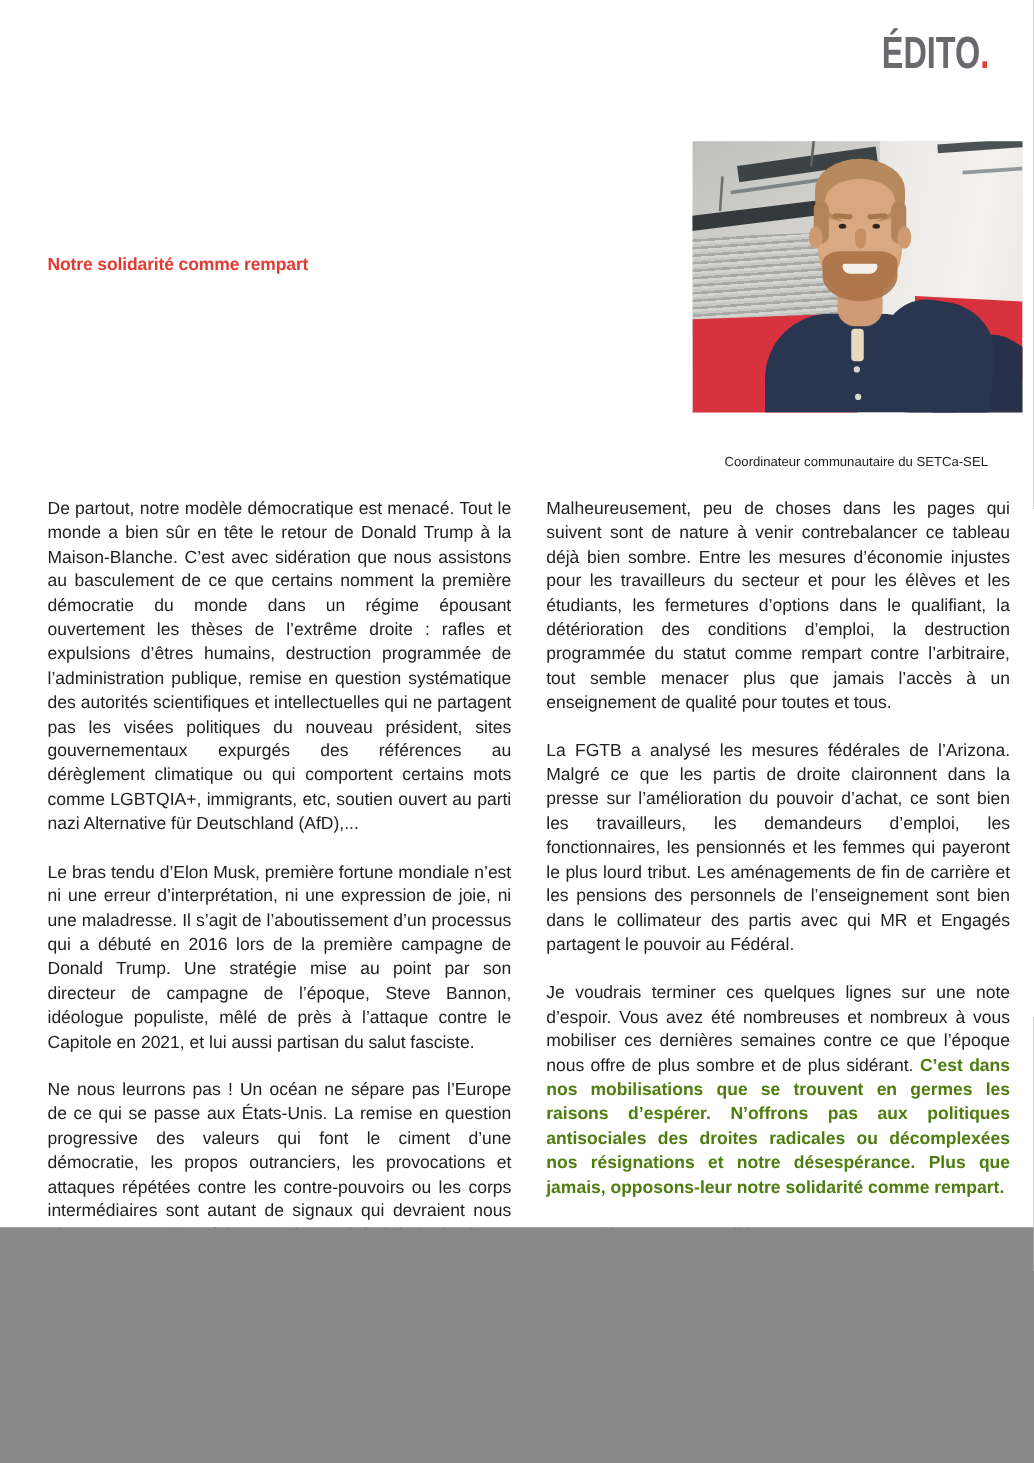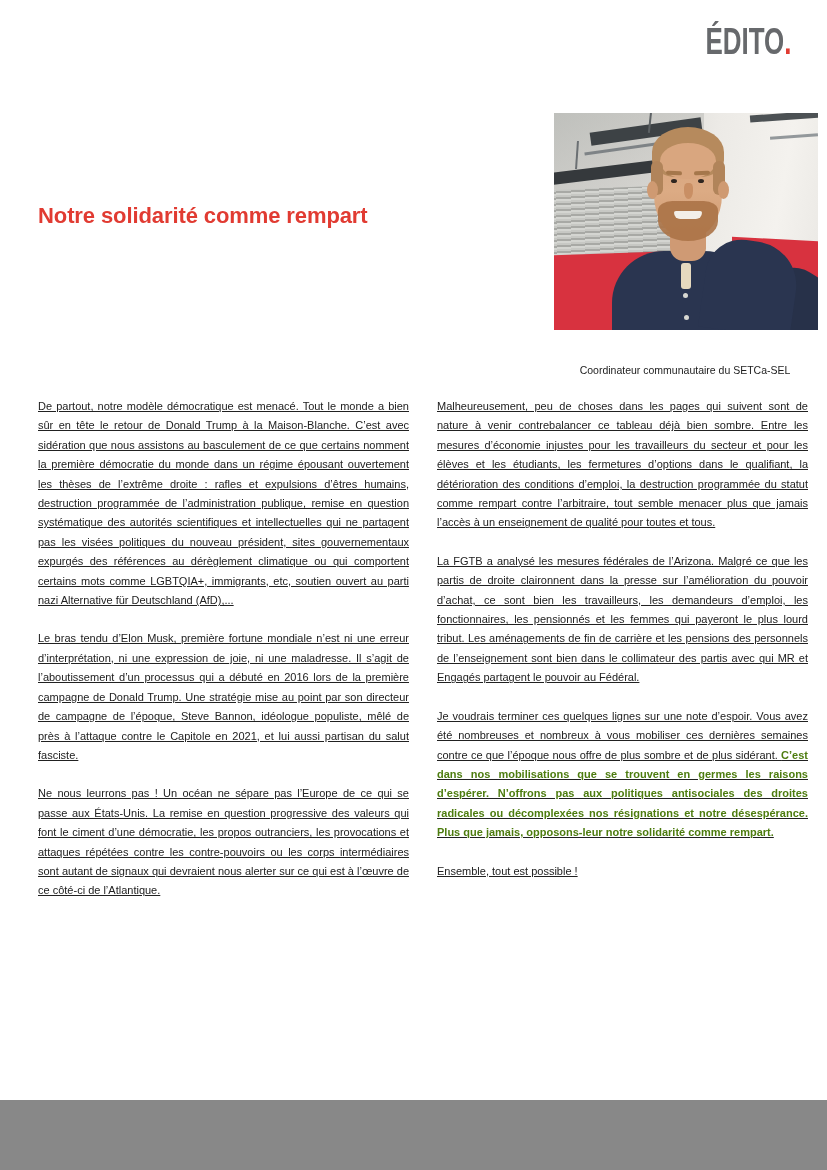--- a/index.html
+++ b/index.html
@@ -1,29 +1,29 @@
 <!DOCTYPE html>
 <html lang="fr"><head>
 <meta charset="utf-8">
 <style>
   html,body{margin:0;padding:0;background:#888;}
   .page{
-    position:relative;width:827px;height:1100px;margin:0 auto;background:#ffffff;
+    position:relative;width:827px;height:982px;margin:0 auto;background:#ffffff;
     font-family:"Liberation Sans",sans-serif;overflow:hidden;
   }
   
   .brand{
     position:absolute;top:24px;right:36px;font-size:36px;line-height:1;font-weight:700;
     color:#67696c;transform:scaleX(.72);transform-origin:top right;letter-spacing:0;
     white-space:nowrap;
   }
   .brand .dot{color:#e13b32;}
   
   .title{
-    position:absolute;left:38px;top:203px;margin:0;font-size:22px;line-height:1.2;
+    position:absolute;left:38px;top:203px;margin:0;font-size:14px;line-height:1.2;
     font-weight:700;color:#e13b32;letter-spacing:-.1px;
   }
   
   .photo{position:absolute;left:554px;top:113px;width:264px;height:217px;overflow:hidden;background:#e9e8e4;}
   .photo div{position:absolute;}
   .ph-base{inset:0;background:linear-gradient(100deg,#c6c7c3 0%,#d8d7d3 28%,#eceae6 55%,#f4f2ee 80%,#e9e7e3 100%);}
   .ph-ceil{left:0;top:0;width:150px;height:78px;background:linear-gradient(180deg,#b9bab6,#cdccc8);opacity:.55;}
   .ph-bar-a{left:36px;top:12px;width:112px;height:13px;background:#3d4245;transform:rotate(-8deg);}
   .ph-bar-a2{left:30px;top:31px;width:122px;height:3px;background:#7e8386;transform:rotate(-8deg);}
   .ph-bar-b{left:-14px;top:52px;width:152px;height:12px;background:#35393c;transform:rotate(-7deg);}
@@ -64,22 +64,22 @@
   }
   .cap-role{
     position:absolute;left:540px;top:364px;width:290px;text-align:center;
     font-size:10.5px;color:#1c1c1c;
   }
   
   .col{position:absolute;top:397px;width:371px;}
   .col-left{left:38px;}
   .col-right{left:437px;}
   .col p{
-    margin:0 0 19px 0;font-size:11px;line-height:19.4px;text-align:justify;
-    color:#212121;hyphens:manual;text-decoration:underline;-webkit-hyphens:manual;
+    margin:0 0 19px 0;font-size:14px;line-height:19.4px;text-align:justify;
+    color:#212121;hyphens:manual;-webkit-hyphens:manual;
   }
   .col p:last-child{margin-bottom:0;}
   .col strong{font-weight:700;color:#4d7c0f;}
   
   .footer-issue{
     position:absolute;top:1127px;left:0;width:757px;text-align:right;
     font-size:14px;font-weight:700;color:#101010;font-family:"Liberation Sans",sans-serif;
   }
   .footer-page{
     position:absolute;top:1120px;left:773px;font-size:16px;font-weight:400;color:#d8352f;

